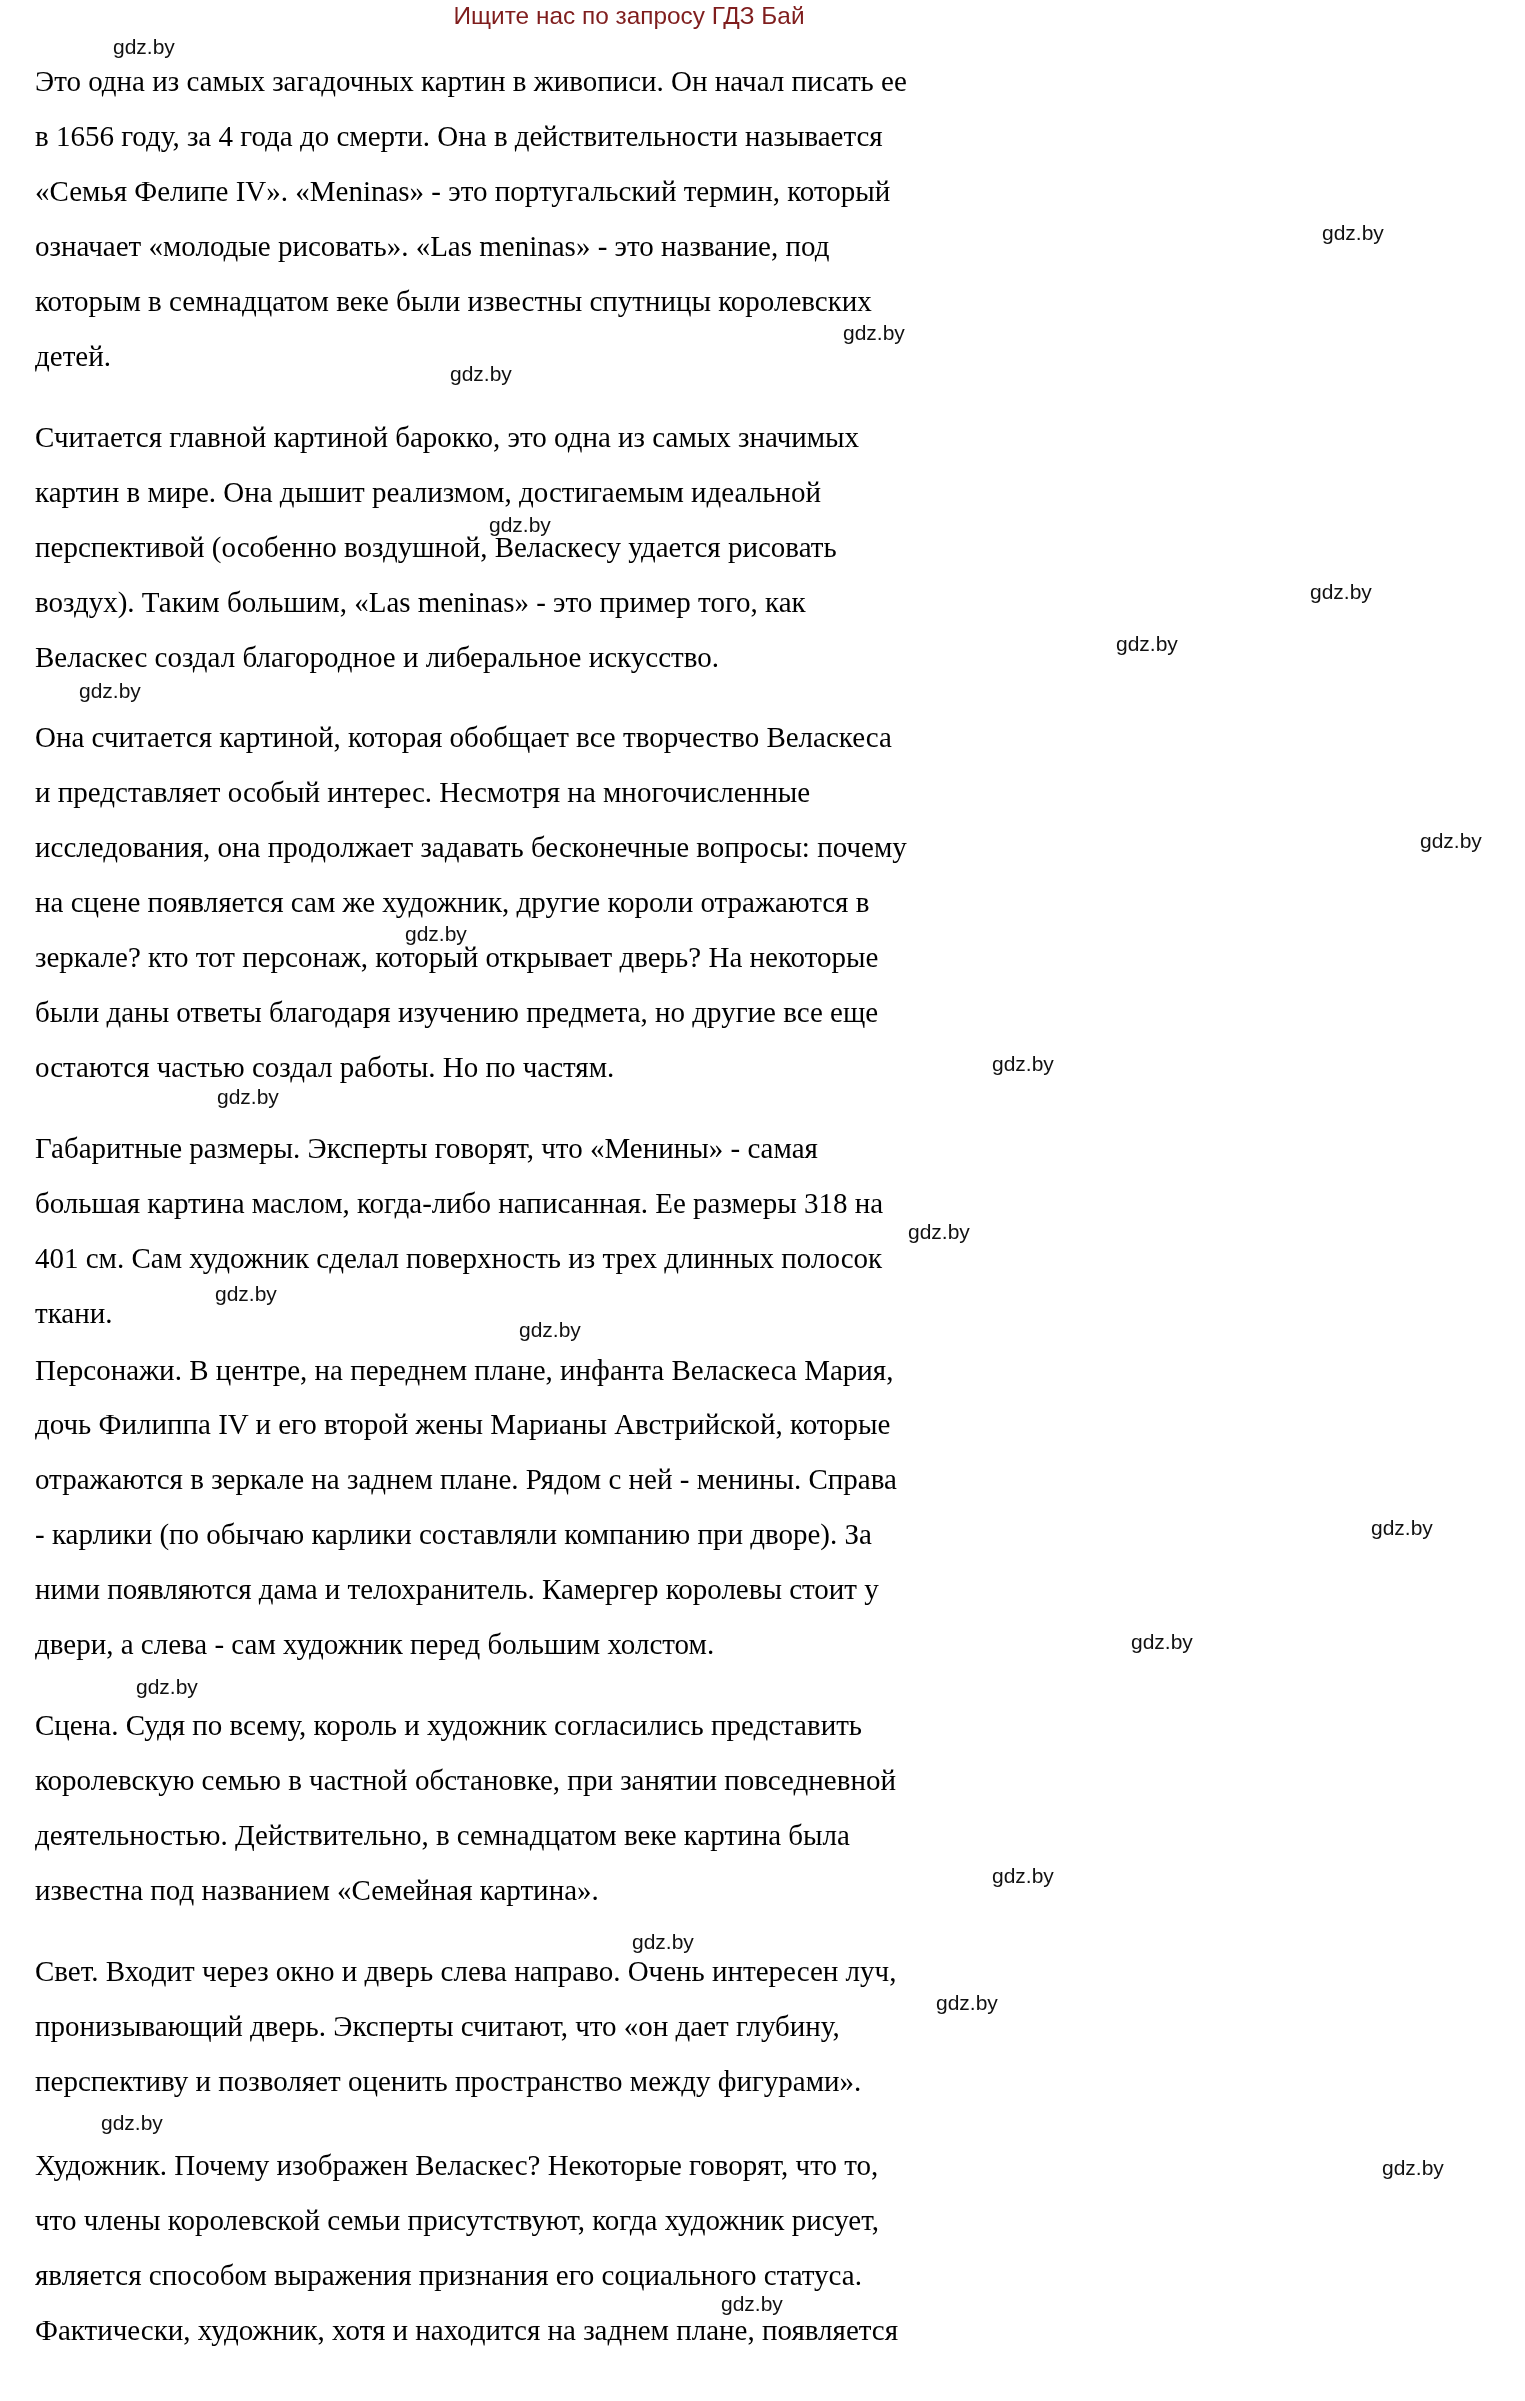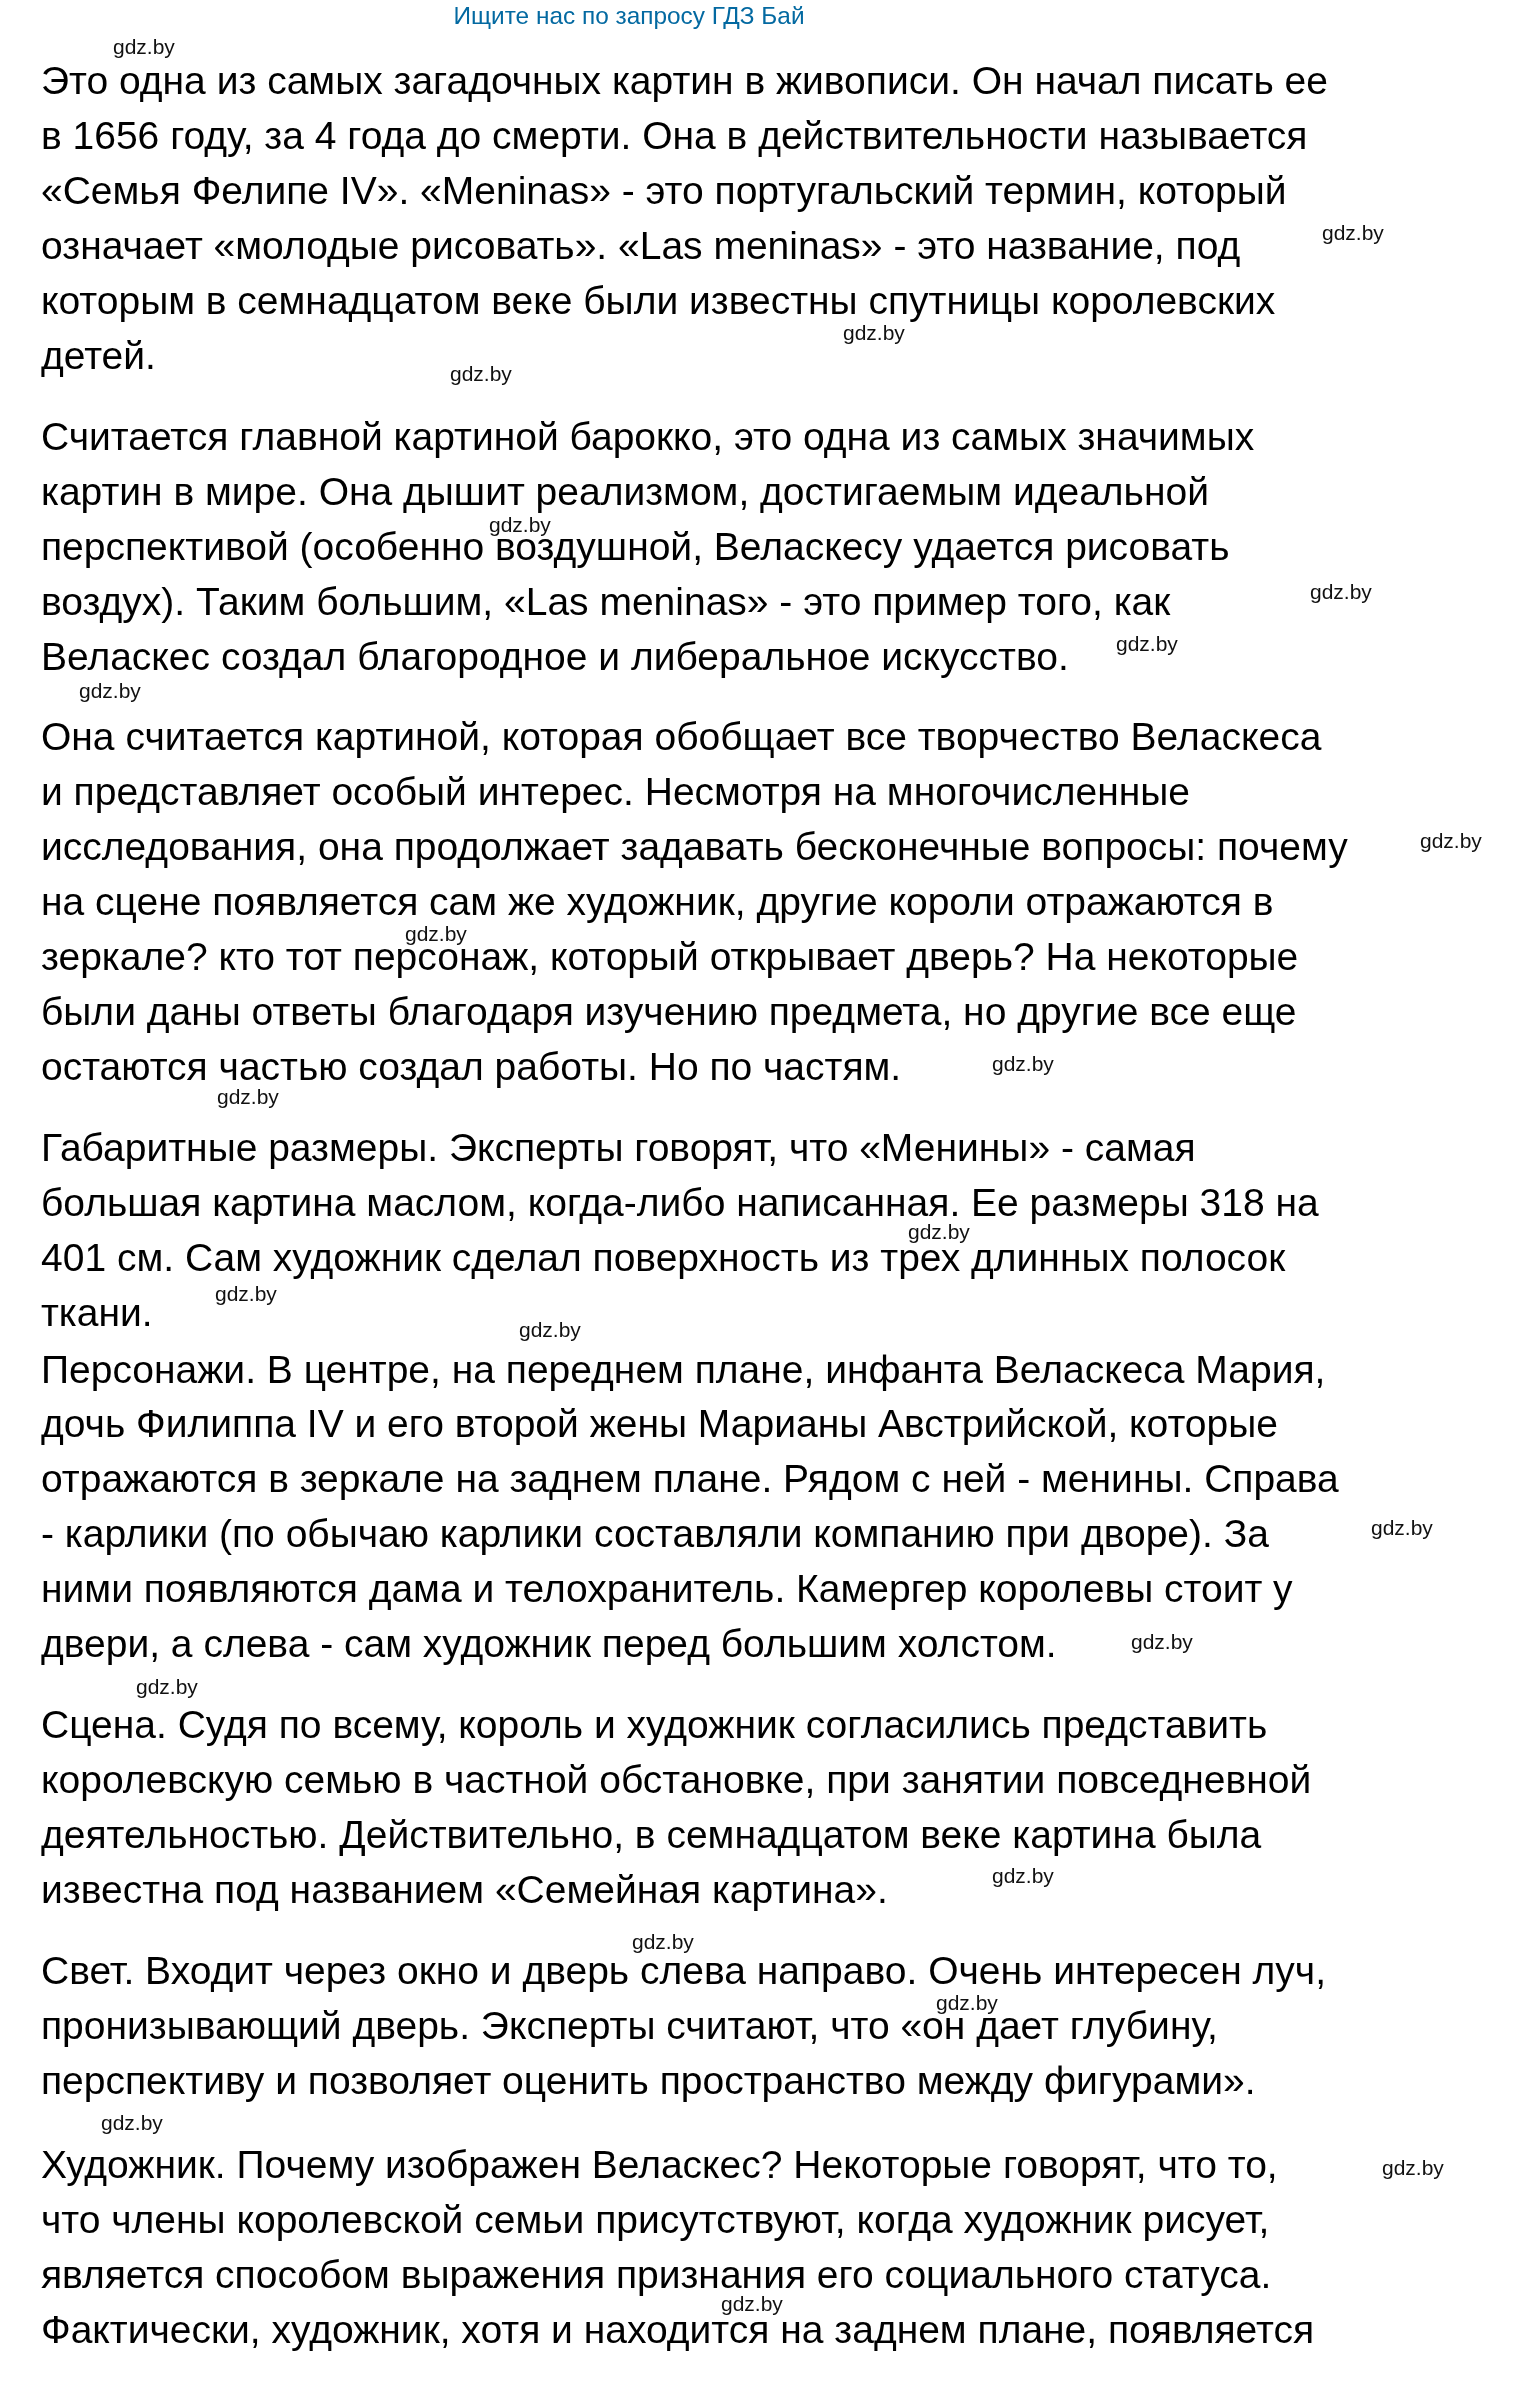--- a/index.html
+++ b/index.html
@@ -1,25 +1,25 @@
 <!DOCTYPE html>
 <html style="font-size:12.2px"><head>
 <meta charset="utf-8">
 <style>
   html, body { margin: 0; padding: 0; background: #ffffff; }
   body { width: 1526px; height: 2401px; position: relative; overflow: hidden; }
   .header {
     position: absolute; left: 0; top: 0; width: 1258px; height: 34px;
     text-align: center; font-family: "Liberation Sans", sans-serif;
-    font-size: 24.4px; line-height: 32px; color: #0369a1;
+    font-size: 24.4px; line-height: 32px; color: #7f1d1d;
   }
   .page { position: absolute; left: 0; top: 0; width: 1526px; height: 2401px; }
   .line {
-    position: absolute; left: 41px; white-space: nowrap;
-    font-family: Liberation Sans, sans-serif; font-size: 39px;
+    position: absolute; left: 35px; white-space: nowrap;
+    font-family: Liberation Serif, serif; font-size: 29px;
     line-height: 46px; color: #000000;
   }
   .wm {
     position: absolute; font-family: "Liberation Sans", sans-serif;
     font-size: 21px; line-height: 23px; color: #111111; white-space: nowrap;
   }
   .footer {
     position: absolute; left: 0; top: 2360px; width: 1526px; height: 38px;
     text-align: center; font-family: "Liberation Sans", sans-serif;
     font-size: 24.4px; line-height: 35px; color: #3d1487; white-space: pre;

